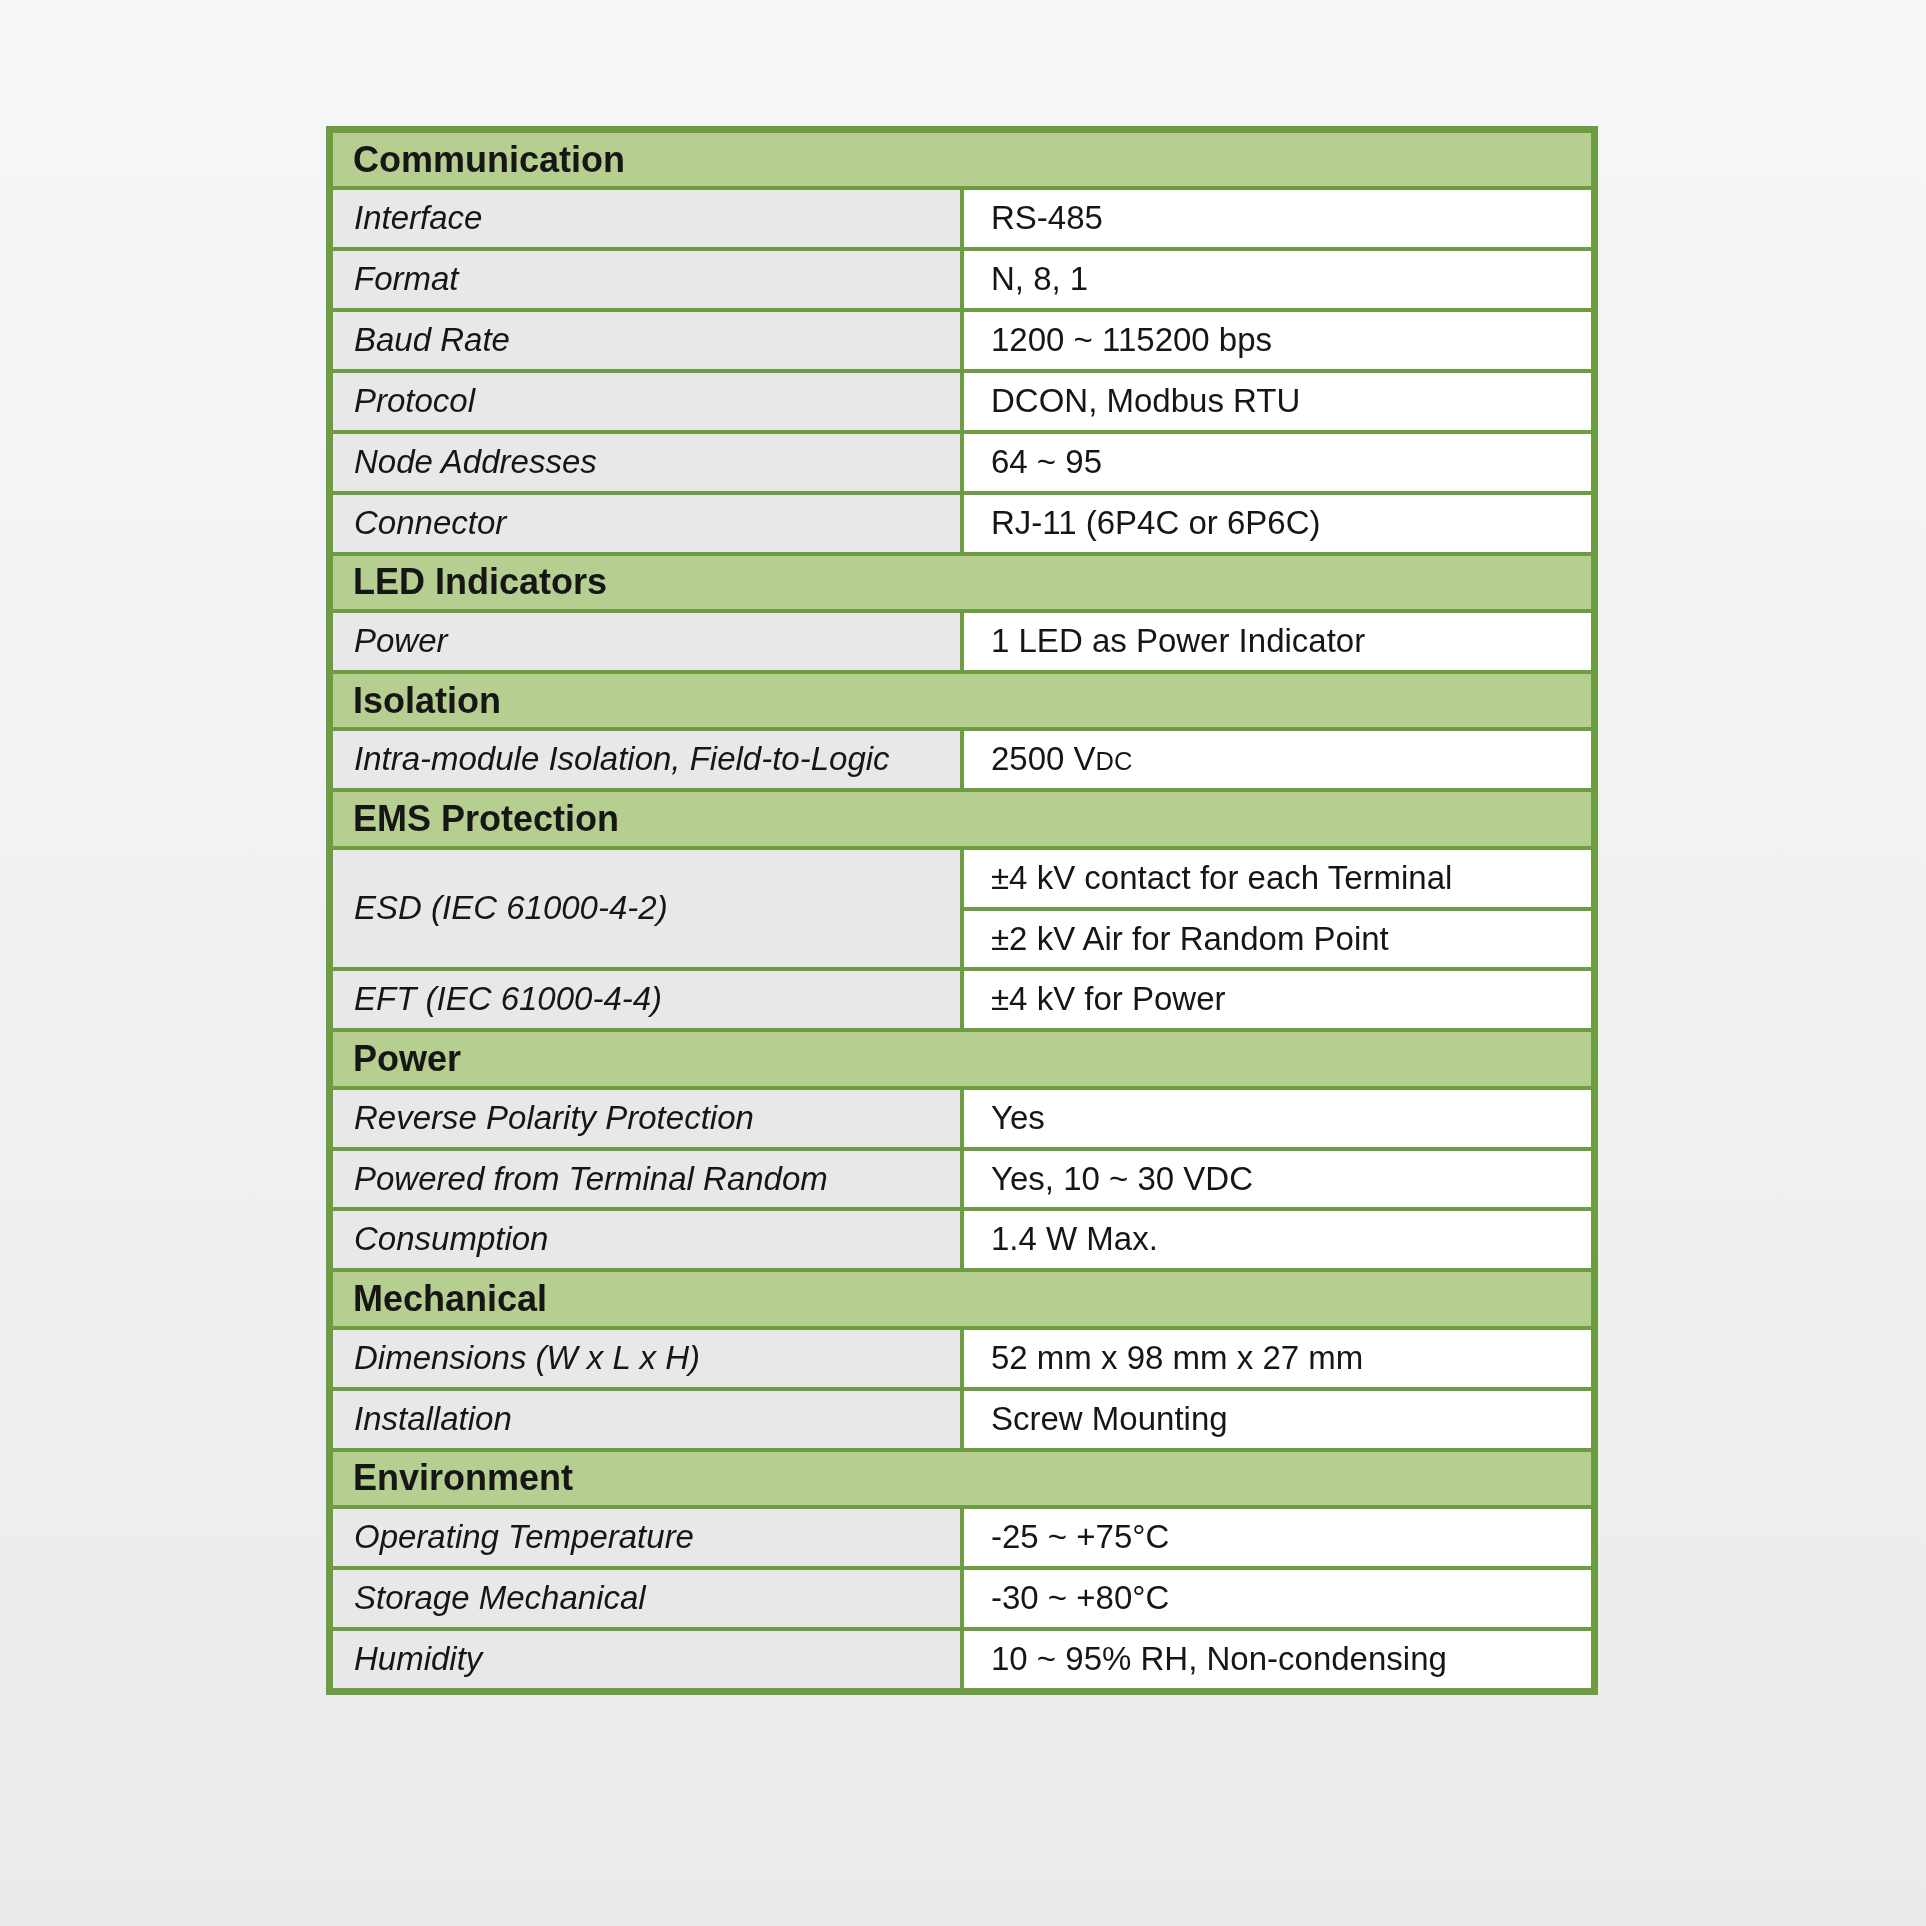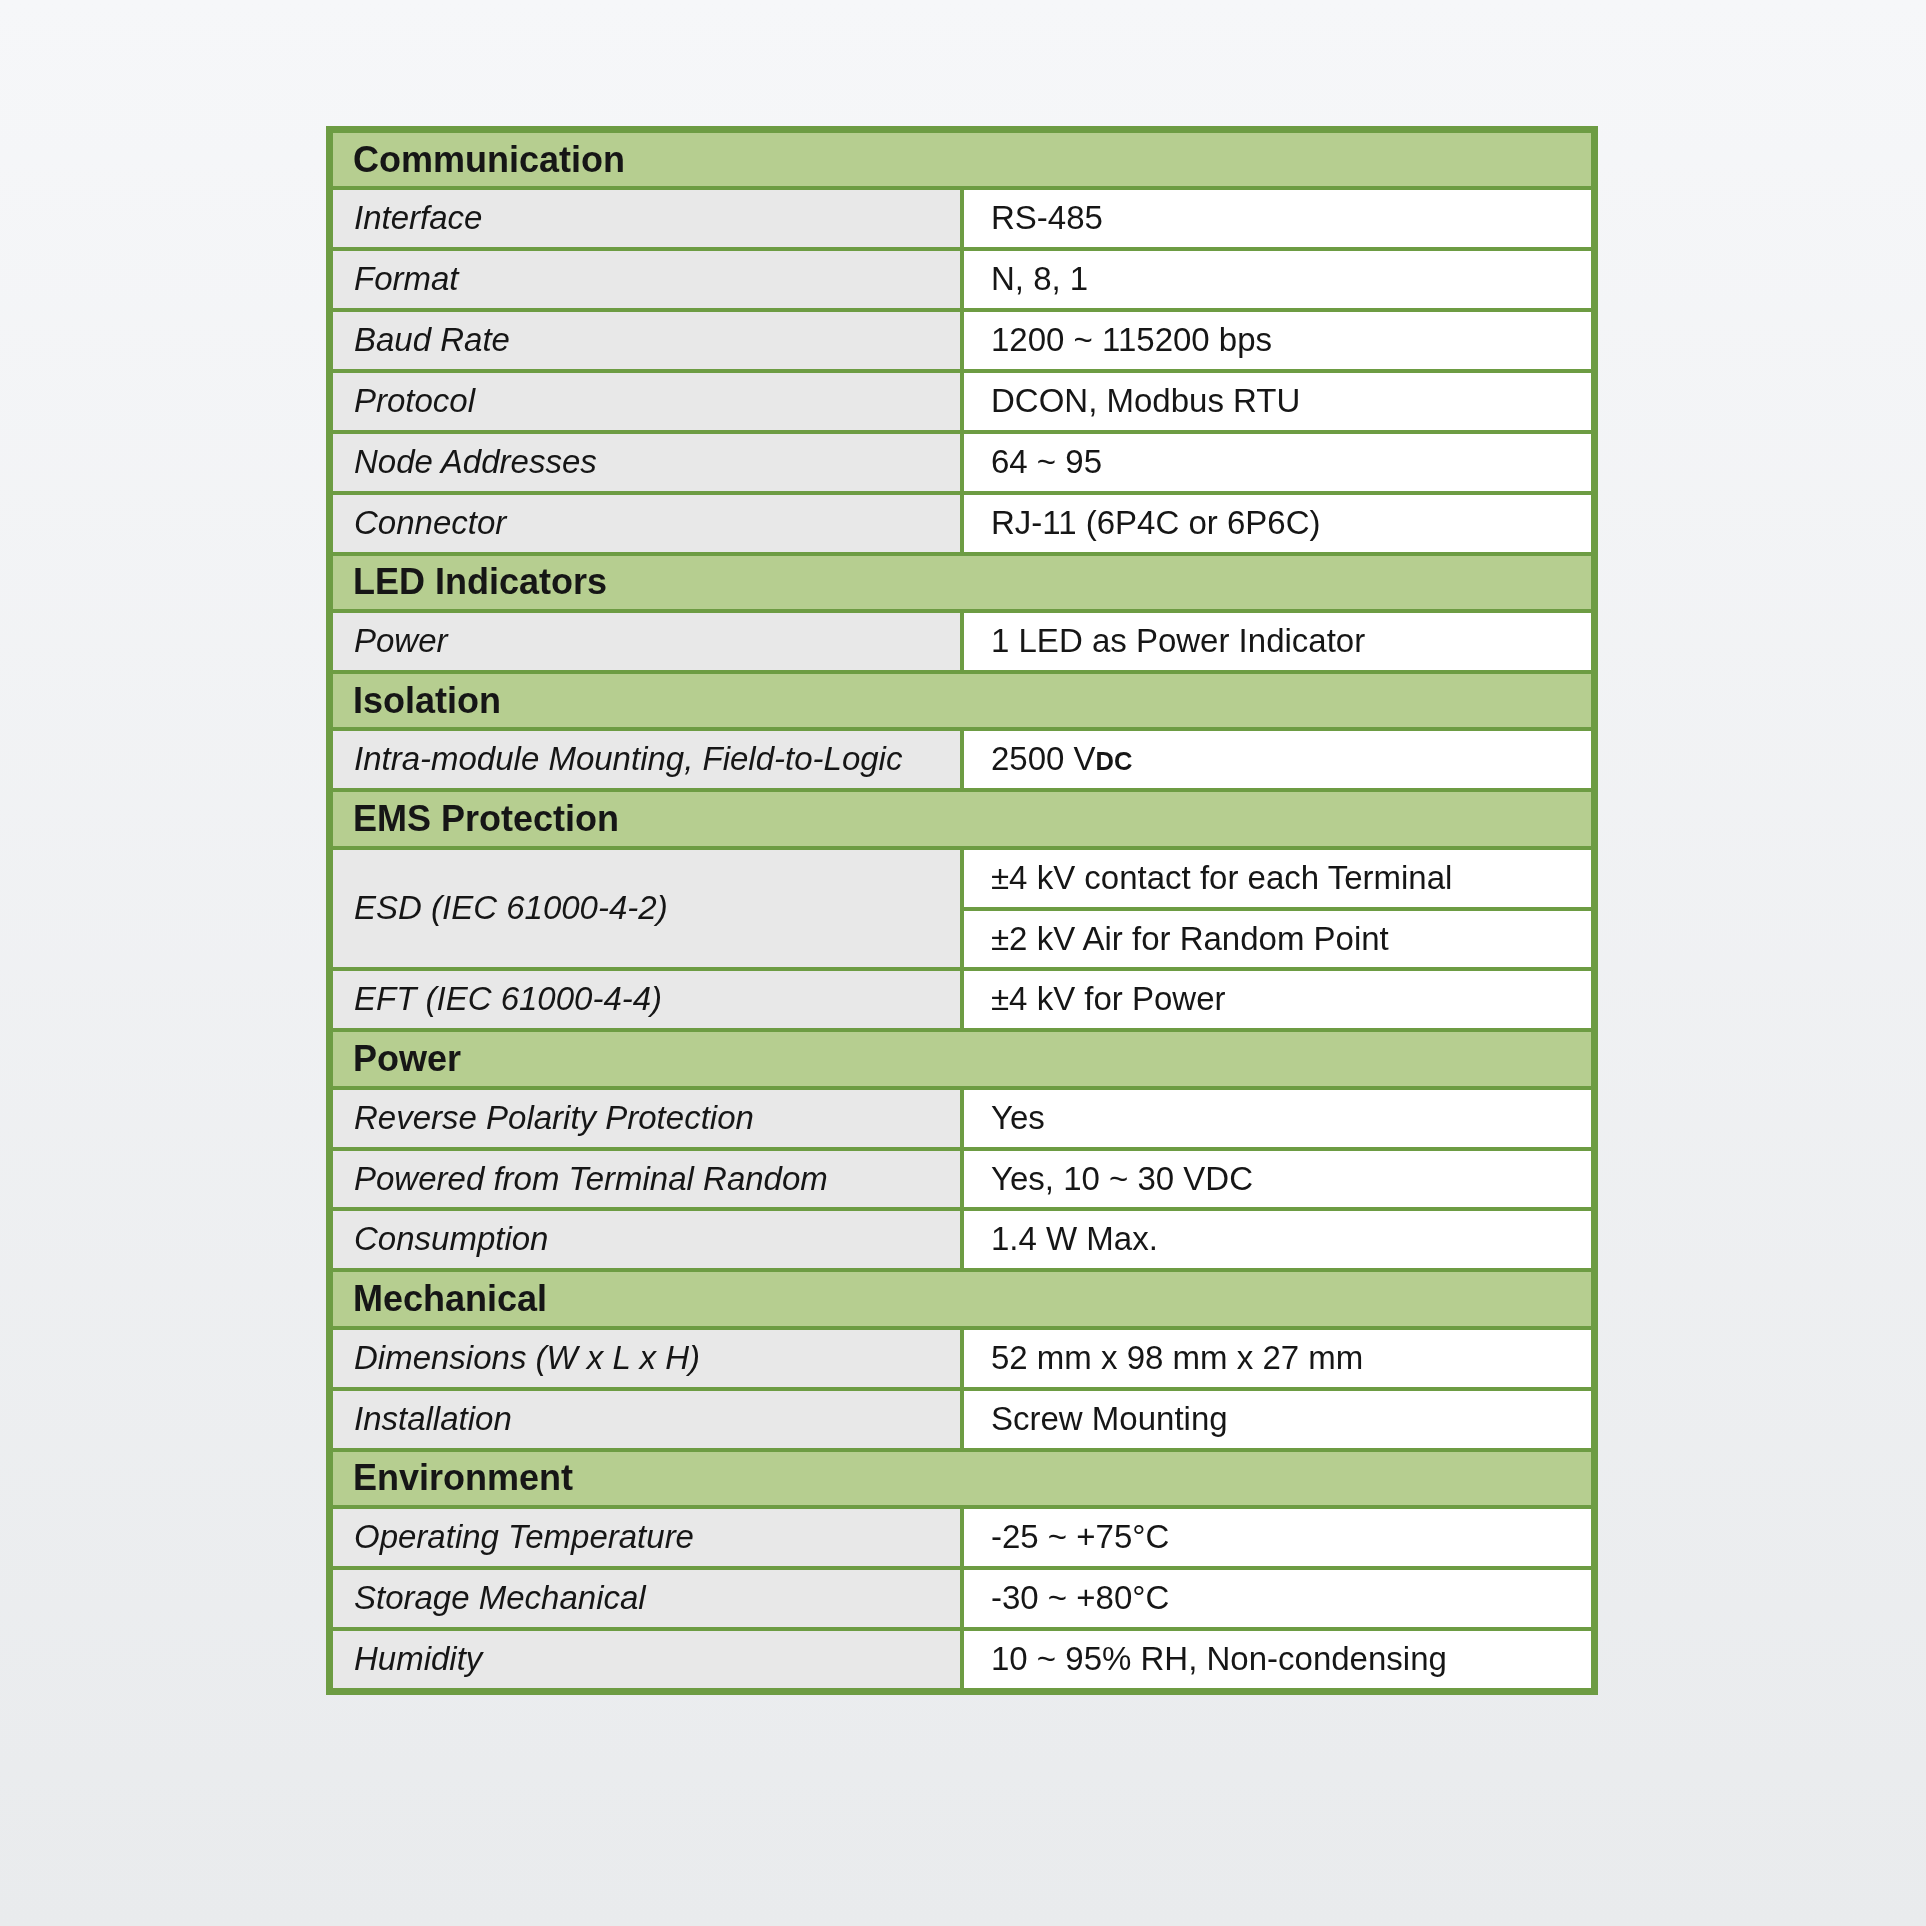--- a/index.html
+++ b/index.html
@@ -52,21 +52,20 @@
   .value-cell {
     background: #ffffff;
     color: var(--text-color, #161616);
     font-size: 33px;
     line-height: 1.3;
     height: 57px;
     padding: 7px 17px 7px 27px;
   }
   .suffix {
     font-size: 25.5px;
-    font-weight: bold;
   }
 </style>
 </head>
 <body style="background: linear-gradient(rgb(246, 247, 249) 0%, rgb(233, 235, 237) 100%);">
 
 <table class="spec-table">
   <tbody>
       <tr>
         <td colspan="2" class="section-header">Communication</td>
       </tr>
@@ -98,21 +97,21 @@
         <td colspan="2" class="section-header">LED Indicators</td>
       </tr>
       <tr>
         <td class="label-cell" rowspan="1">Power</td>
         <td class="value-cell"><span>1 LED as Power Indicator</span></td>
       </tr>
       <tr>
         <td colspan="2" class="section-header">Isolation</td>
       </tr>
       <tr>
-        <td class="label-cell" rowspan="1">Intra-module Mounting, Field-to-Logic</td>
+        <td class="label-cell" rowspan="1">Intra-module Isolation, Field-to-Logic</td>
         <td class="value-cell"><span>2500 V</span><span class="suffix">DC</span></td>
       </tr>
       <tr>
         <td colspan="2" class="section-header">EMS Protection</td>
       </tr>
       <tr>
         <td class="label-cell" rowspan="2">ESD (IEC 61000-4-2)</td>
         <td class="value-cell"><span>±4 kV contact for each Terminal</span></td>
       </tr>
       <tr>

